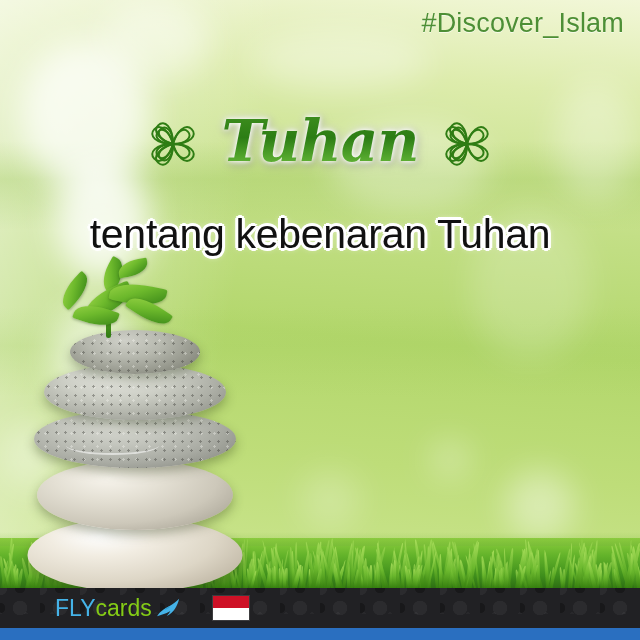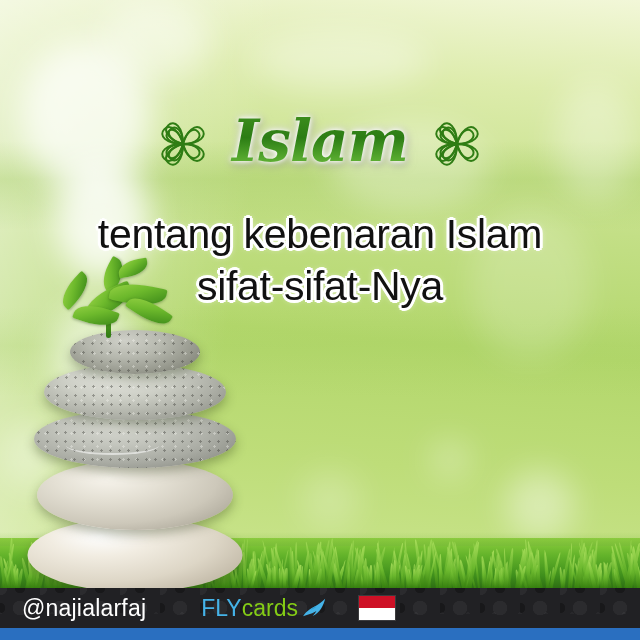--- a/index.html
+++ b/index.html
@@ -696,68 +696,67 @@
     <div class="stem"></div>
     <div class="leaf lf6"></div>
     <div class="leaf lf4"></div>
     <div class="leaf lf7"></div>
     <div class="leaf lf1"></div>
     <div class="leaf lf2"></div>
     <div class="leaf lf3"></div>
     <div class="leaf lf5"></div>
   </div>
 
+  <div class="hashtag">#Discover_Islam</div>
 
   <div class="title-row">
     <svg class="orn" viewBox="0 0 100 100">
       <g fill="none" stroke="#2f7d14" stroke-width="3.2">
         <path d="M50 50 C50 28 38 18 30 26 C22 34 32 46 50 50"></path>
         <path d="M50 50 C50 22 36 10 26 20 C16 30 30 44 50 50"></path>
         <path d="M50 50 C50 72 38 82 30 74 C22 66 32 54 50 50"></path>
         <path d="M50 50 C50 78 36 90 26 80 C16 70 30 56 50 50"></path>
         <path d="M50 50 C28 50 18 38 26 30 C34 22 46 32 50 50"></path>
         <path d="M50 50 C22 50 10 36 20 26 C30 16 44 30 50 50"></path>
         <path d="M50 50 C72 50 82 38 74 30 C66 22 54 32 50 50"></path>
         <path d="M50 50 C78 50 90 36 80 26 C70 16 56 30 50 50"></path>
         <path d="M50 50 C28 50 18 62 26 70 C34 78 46 68 50 50"></path>
         <path d="M50 50 C22 50 10 64 20 74 C30 84 44 70 50 50"></path>
         <path d="M50 50 C72 50 82 62 74 70 C66 78 54 68 50 50"></path>
         <path d="M50 50 C78 50 90 64 80 74 C70 84 56 70 50 50"></path>
       </g>
     </svg>
 
-    <div class="title-script">Islam</div>
+    <div class="title-script">Tuhan</div>
 
     <svg class="orn" viewBox="0 0 100 100">
       <g fill="none" stroke="#2f7d14" stroke-width="3.2">
         <path d="M50 50 C50 28 38 18 30 26 C22 34 32 46 50 50"></path>
         <path d="M50 50 C50 22 36 10 26 20 C16 30 30 44 50 50"></path>
         <path d="M50 50 C50 72 38 82 30 74 C22 66 32 54 50 50"></path>
         <path d="M50 50 C50 78 36 90 26 80 C16 70 30 56 50 50"></path>
         <path d="M50 50 C28 50 18 38 26 30 C34 22 46 32 50 50"></path>
         <path d="M50 50 C22 50 10 36 20 26 C30 16 44 30 50 50"></path>
         <path d="M50 50 C72 50 82 38 74 30 C66 22 54 32 50 50"></path>
         <path d="M50 50 C78 50 90 36 80 26 C70 16 56 30 50 50"></path>
         <path d="M50 50 C28 50 18 62 26 70 C34 78 46 68 50 50"></path>
         <path d="M50 50 C22 50 10 64 20 74 C30 84 44 70 50 50"></path>
         <path d="M50 50 C72 50 82 62 74 70 C66 78 54 68 50 50"></path>
         <path d="M50 50 C78 50 90 64 80 74 C70 84 56 70 50 50"></path>
       </g>
     </svg>
   </div>
 
   <div class="body">
-    <div class="ln">tentang kebenaran Islam</div>
-    <div class="ln">sifat-sifat-Nya</div>
+    <div class="ln">tentang kebenaran Tuhan</div>
   </div>
 
   <div class="footer">
     <div class="foot-pattern"></div>
     <div class="foot-inner">
-      <div class="handle">@najialarfaj</div>
       <div class="brand">
         <span class="fly">FLY</span>
         <span class="cards">cards</span>
         <svg class="bird" viewBox="0 0 64 48">
           <path d="M60 2 C52 10 44 16 36 20 C30 23 24 26 18 31 C14 34 10 38 7 44 C13 42 19 40 25 38 C30 36 35 34 39 31 C37 35 34 39 30 43 C38 40 45 34 50 26 C55 18 58 10 60 2 Z" fill="#45b3e8"></path>
           <path d="M36 20 C32 22 28 25 24 29 C28 28 33 26 37 23 Z" fill="#2f9ed4"></path>
         </svg>
       </div>
       <div class="flag">
         <div class="fr"></div>

